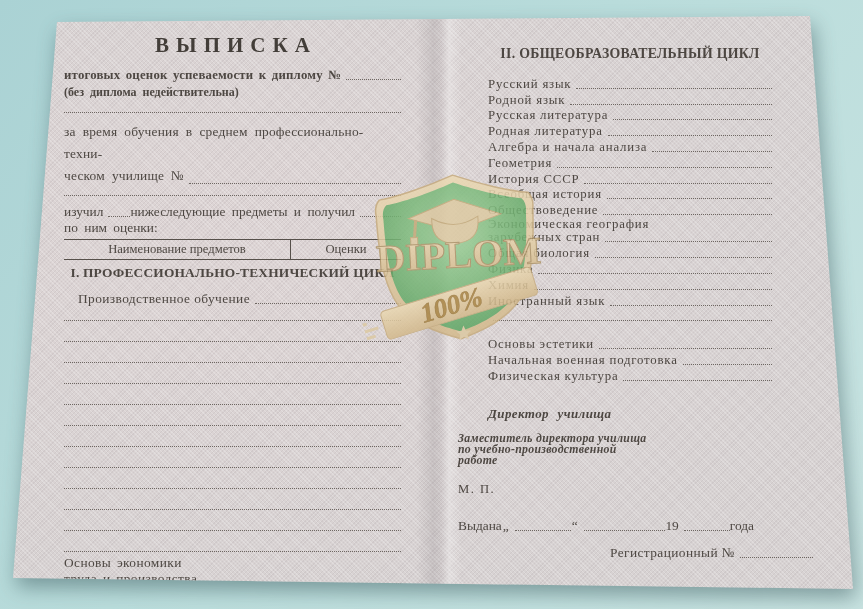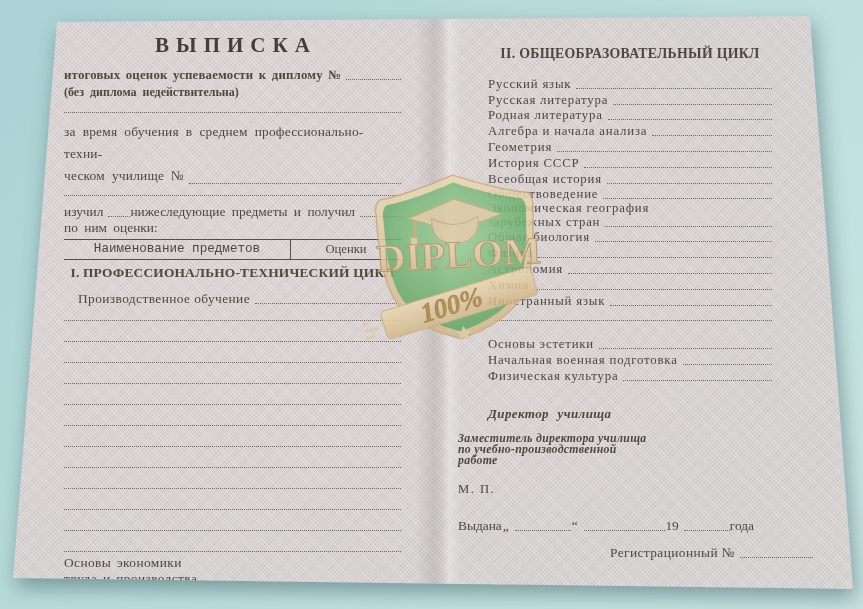--- a/index.html
+++ b/index.html
@@ -28,21 +28,21 @@
   .lp-title{font-size:21px;font-weight:700;letter-spacing:7px;padding-left:7px;text-align:center;color:#433e39;}
   .lp-sub1{margin-top:10px;font-weight:700;font-size:12.8px;letter-spacing:.2px;word-spacing:2px;}
   .lp-sub2{margin-top:2px;font-weight:700;font-size:12px;text-align:left;word-spacing:3px;}
   .lp-dot1{margin-top:9px;height:3px;}
   .lp-p1{margin-top:8px;font-size:13.4px;line-height:22px;word-spacing:3.5px;letter-spacing:.2px;}
   .lp-dot2{margin-top:5px;height:3px;}
   .lp-p2{margin-top:8px;font-size:13.4px;line-height:15.5px;word-spacing:3px;}
   .lp-p2 .short{flex:0 0 22px;}
   .lp-table{margin-top:4px;border-top:1.2px solid var(--rule,#56504a);border-bottom:1.2px solid var(--rule,#56504a);
     display:flex;height:19px;font-size:12.6px;align-items:center;}
-  .lp-th1{width:226px;text-align:center;border-right:1.2px solid var(--rule,#56504a);height:100%;line-height:19px;font-family:Liberation Mono, monospace;}
+  .lp-th1{width:226px;text-align:center;border-right:1.2px solid var(--rule,#56504a);height:100%;line-height:19px;}
   .lp-th2{flex:1;text-align:center;}
   .lp-sec{margin-top:5px;font-weight:700;font-size:13.4px;text-align:center;letter-spacing:.2px;white-space:nowrap;}
   .lp-subj1{margin-top:10px;font-size:13.4px;letter-spacing:.4px;padding-left:14px;}
   .emptyrows{margin-top:0;}
   .dotrow{height:20px;border-bottom:1.5px dotted var(--dots,#6e6762);}
   .dotrow:first-child{height:13px;}
   .lp-econ1{margin-top:3px;font-size:13.4px;letter-spacing:.4px;word-spacing:2px;}
   .lp-econ2{font-size:13.4px;letter-spacing:.4px;word-spacing:2px;}
 
   
@@ -132,20 +132,26 @@
         <div class="rp-title">II. ОБЩЕОБРАЗОВАТЕЛЬНЫЙ ЦИКЛ</div>
         <div class="subjects">
             <div class="subj">
               <div class="sline">
                 <span class="slabel">Русский язык</span>
                 <span class="leader"></span>
               </div>
             </div>
             <div class="subj">
               <div class="sline">
+                <span class="slabel">Родной язык</span>
+                <span class="leader"></span>
+              </div>
+            </div>
+            <div class="subj">
+              <div class="sline">
                 <span class="slabel">Русская литература</span>
                 <span class="leader"></span>
               </div>
             </div>
             <div class="subj">
               <div class="sline">
                 <span class="slabel">Родная литература</span>
                 <span class="leader"></span>
               </div>
             </div>
@@ -190,26 +196,20 @@
             </div>
             <div class="subj">
               <div class="sline">
                 <span class="slabel">Общая биология</span>
                 <span class="leader"></span>
               </div>
             </div>
             <div class="subj">
               <div class="sline">
                 <span class="slabel">Физика</span>
-                <span class="leader"></span>
-              </div>
-            </div>
-            <div class="subj">
-              <div class="sline">
-                <span class="slabel">Астрономия</span>
                 <span class="leader"></span>
               </div>
             </div>
             <div class="subj">
               <div class="sline">
                 <span class="slabel">Химия</span>
                 <span class="leader"></span>
               </div>
             </div>
             <div class="subj">

